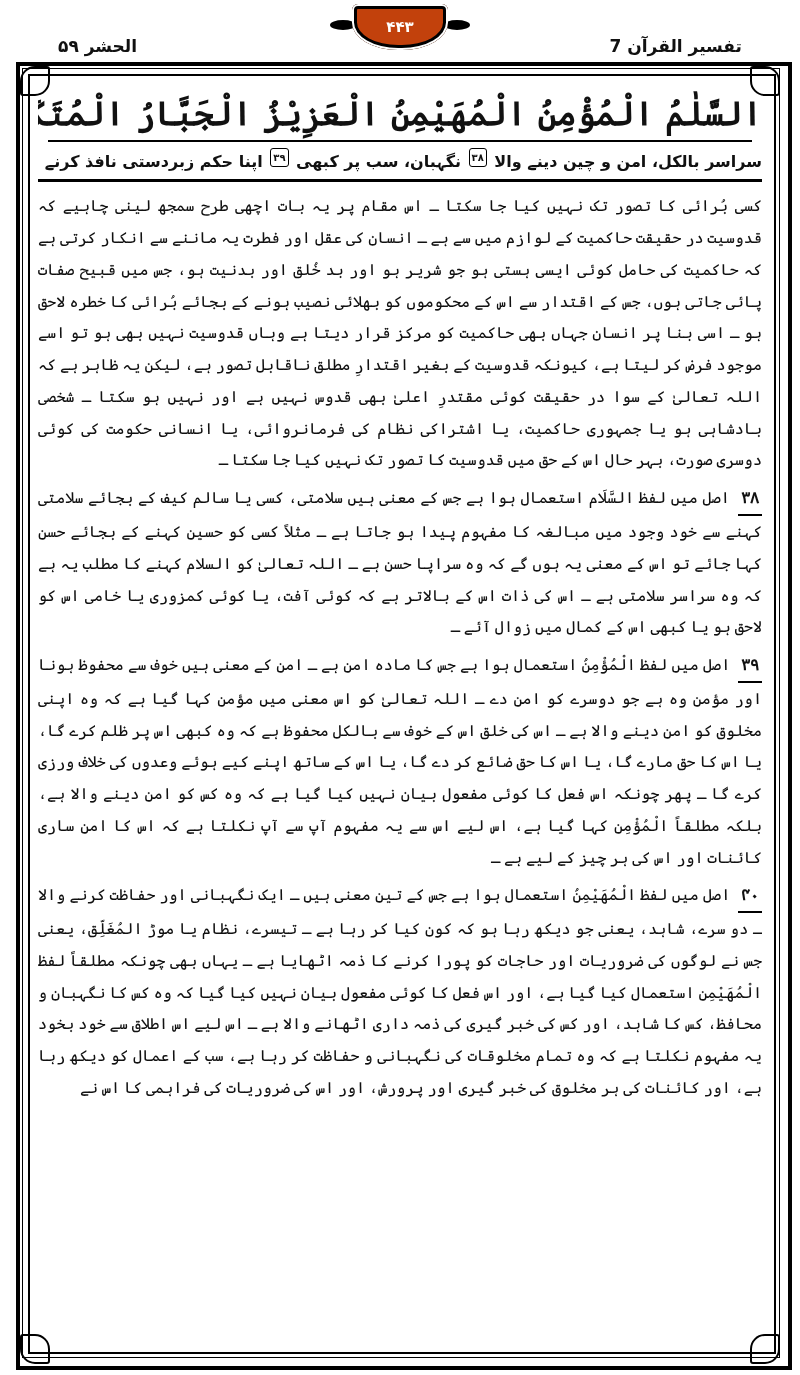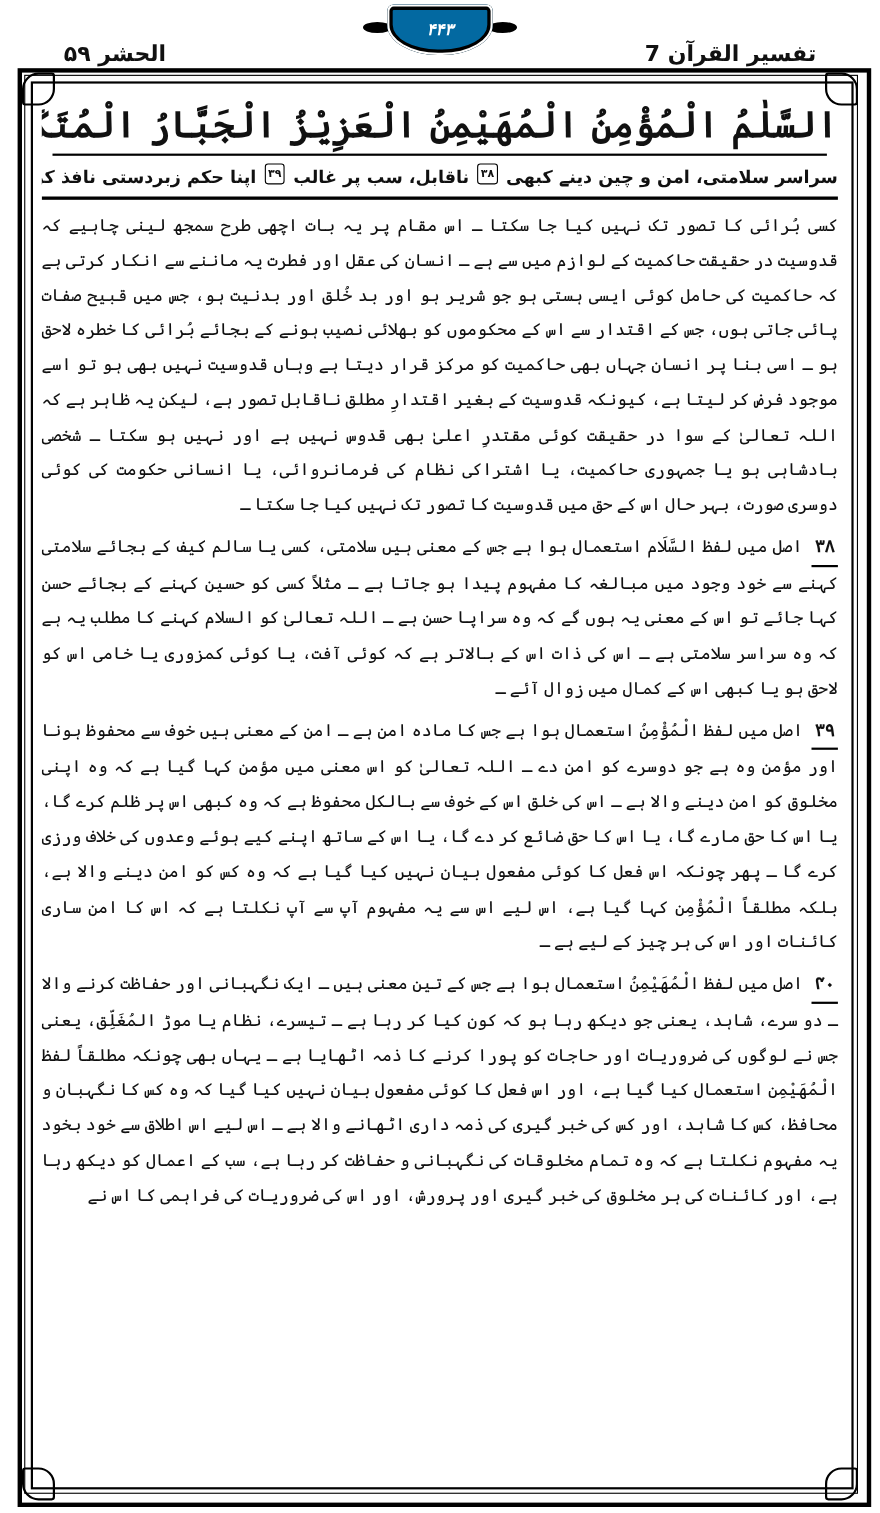--- a/index.html
+++ b/index.html
@@ -37,25 +37,24 @@
     left: 50%;
     top: 4px;
     transform: translateX(-50%);
     width: 96px;
     height: 48px;
   }
 
   .ornament .shape {
     width: 96px;
     height: 46px;
-    background: #0369a1;
+    background: #c2410c;
     border-radius: 6px 6px 48% 48% / 6px 6px 60% 60%;
     position: relative;
     box-shadow: inset 0 0 0 2px #fff, inset 0 0 0 5px #000;
-    font-style: italic;
   }
   .ornament .inner-num {
     position: absolute;
     inset: 0;
     display: flex;
     align-items: center;
     justify-content: center;
     color: #fff;
     font-size: 15px;
     font-weight: bold;
@@ -69,21 +68,21 @@
     height: 10px;
     background: #000;
     border-radius: 50%;
   }
   .orn-wing.left { left: -22px; }
   .orn-wing.right { right: -22px; }
 
   .hdr-left, .hdr-right {
     position: absolute;
     top: 36px;
-    font-size: 20px;
+    font-size: 17px;
     font-weight: bold;
     direction: rtl;
     white-space: nowrap;
   }
   .hdr-right { right: 58px; }
   .hdr-left { left: 58px; }
 
   
   .frame-outer {
     position: absolute;
@@ -223,23 +222,23 @@
   <div class="corner bl"></div>
   <div class="corner br"></div>
 
   <div class="content">
 
     <div class="ayah-arabic">السَّلٰمُ الْمُؤْمِنُ الْمُهَيْمِنُ الْعَزِيْزُ الْجَبَّارُ الْمُتَكَبِّرُ</div>
 
     <hr class="rule">
 
     <div class="translation">
-      <span>سراسر سلامتی، امن و چین دینے کبھی</span>
+      <span>سراسر بالکل، امن و چین دینے والا</span>
       <span class="vnum">۳۸</span>
-      <span>ناقابل، سب پر غالب</span>
+      <span>نگہبان، سب پر کبھی</span>
       <span class="vnum">۳۹</span>
       <span>اپنا حکم زبردستی نافذ کرنے والا</span>
       
       
       
       
     </div>
 
     <hr class="rule2">
 

